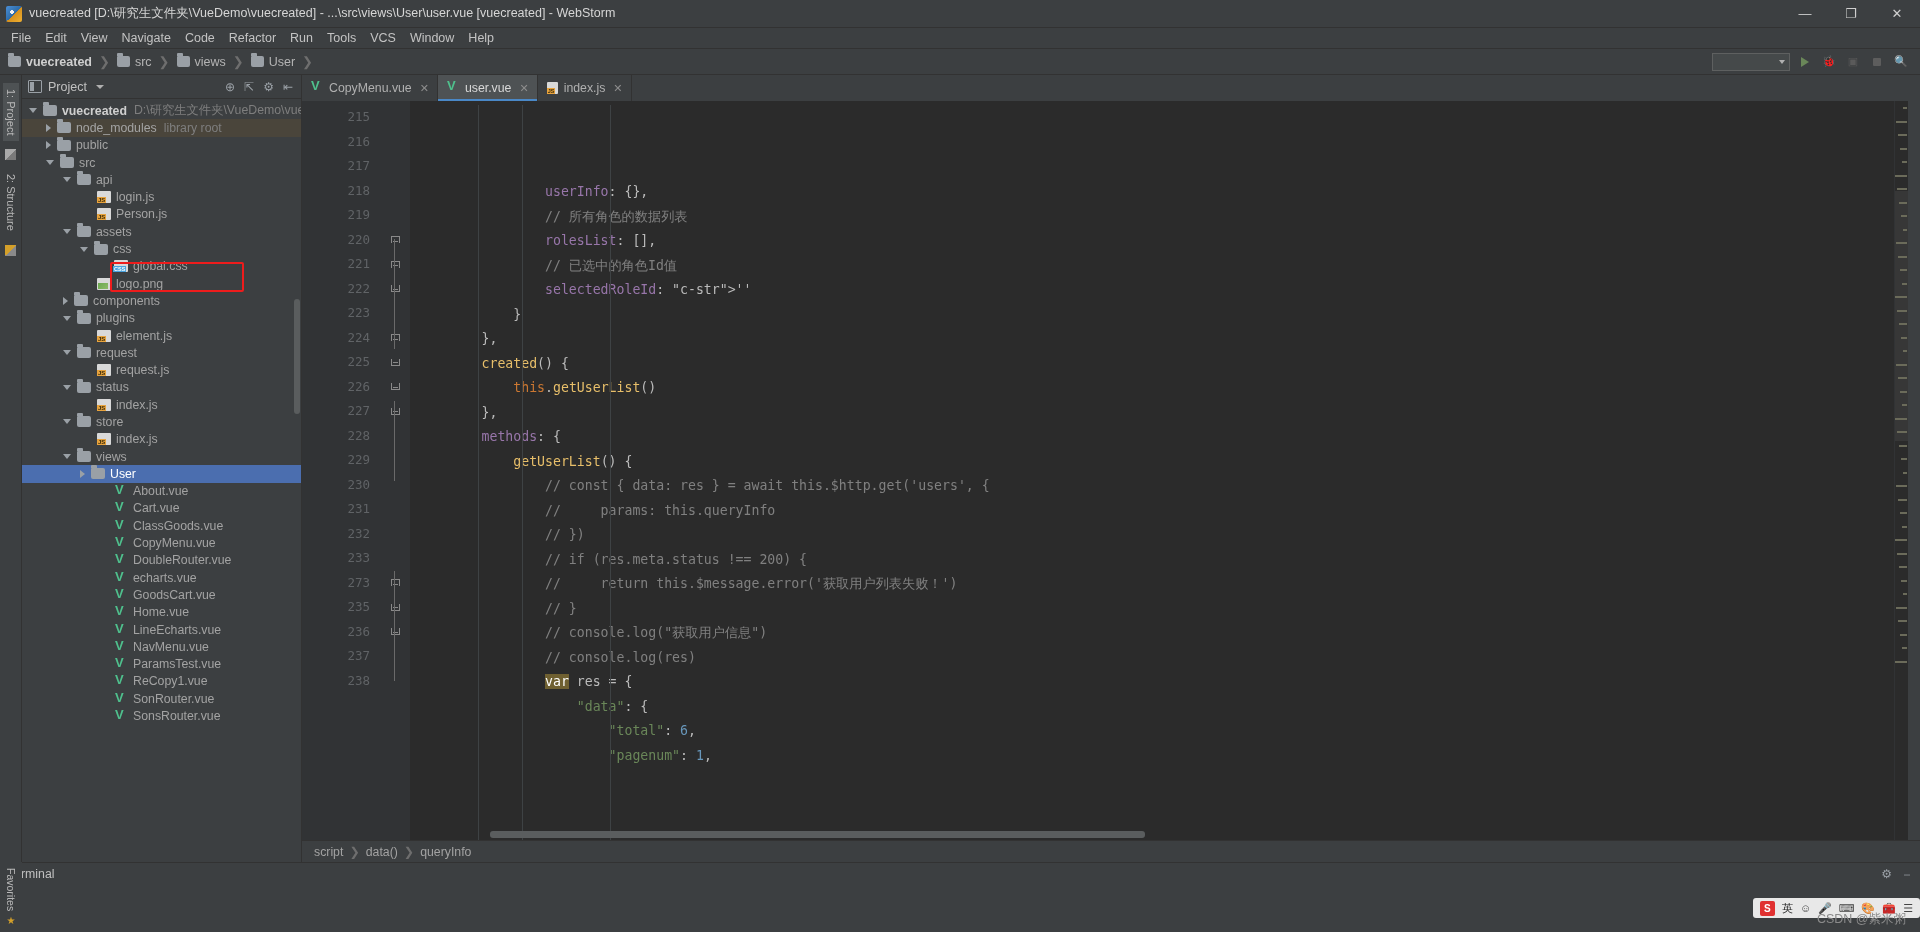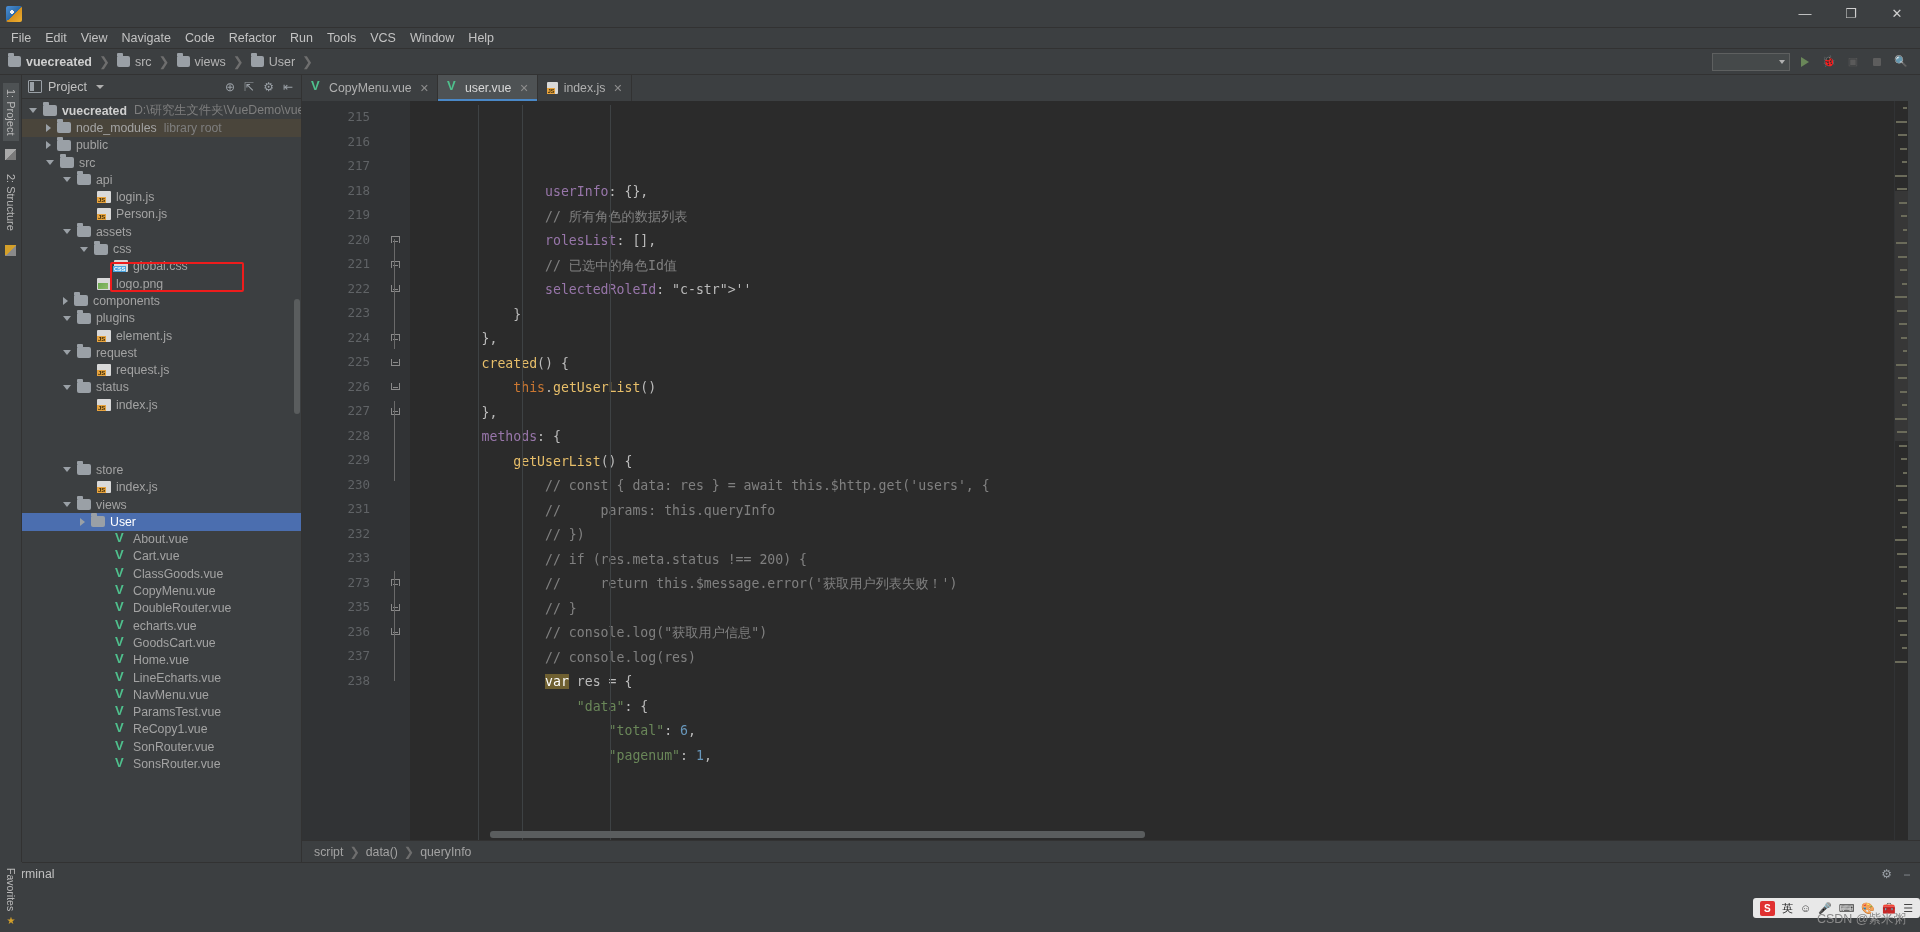--- a/index.html
+++ b/index.html
@@ -218,20 +218,21 @@
   }
   .vrail-left{
     position:absolute;left:0;top:0;bottom:0;width:22px;background:#3c3f41;
   }
 </style>
 </head>
 <body>
 
 <div class="titlebar">
   <div class="tb-icon"></div>
+  <div class="tb-title">vuecreated [D:\研究生文件夹\VueDemo\vuecreated] - ...\src\views\User\user.vue [vuecreated] - WebStorm</div>
   <div class="tb-ctrls">
     <div class="tb-btn">—</div>
     <div class="tb-btn">❐</div>
     <div class="tb-btn close">✕</div>
   </div>
 </div>
 
 <div class="menubar">
   <div class="menu-item">File</div>
   <div class="menu-item">Edit</div>
@@ -392,21 +393,21 @@
         <div class="row" style="padding-left: 38px;">
           <span class="tw d"></span>
           <span class="fi folder"></span>
           <span class="lbl">status</span>
         </div>
         <div class="row" style="padding-left: 55px;">
           <span class="tw none"></span>
           <span class="fi js"></span>
           <span class="lbl">index.js</span>
         </div>
-        <div class="row" style="padding-left: 38px; margin-top: 48px;">
+        <div class="row" style="padding-left: 38px;">
           <span class="tw d"></span>
           <span class="fi folder"></span>
           <span class="lbl">store</span>
         </div>
         <div class="row" style="padding-left: 55px;">
           <span class="tw none"></span>
           <span class="fi js"></span>
           <span class="lbl">index.js</span>
         </div>
         <div class="row" style="padding-left: 38px;">

